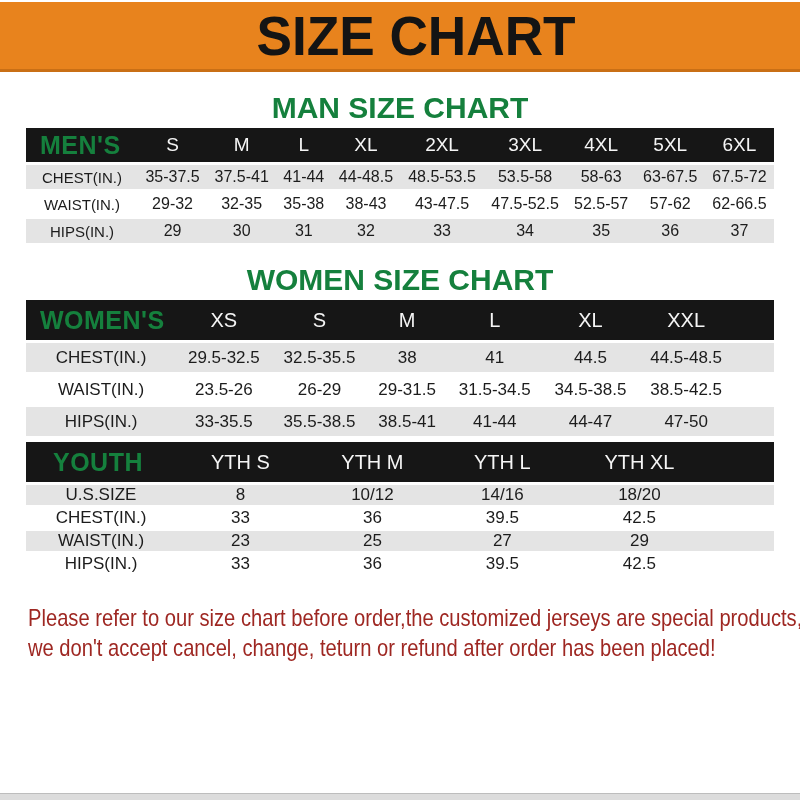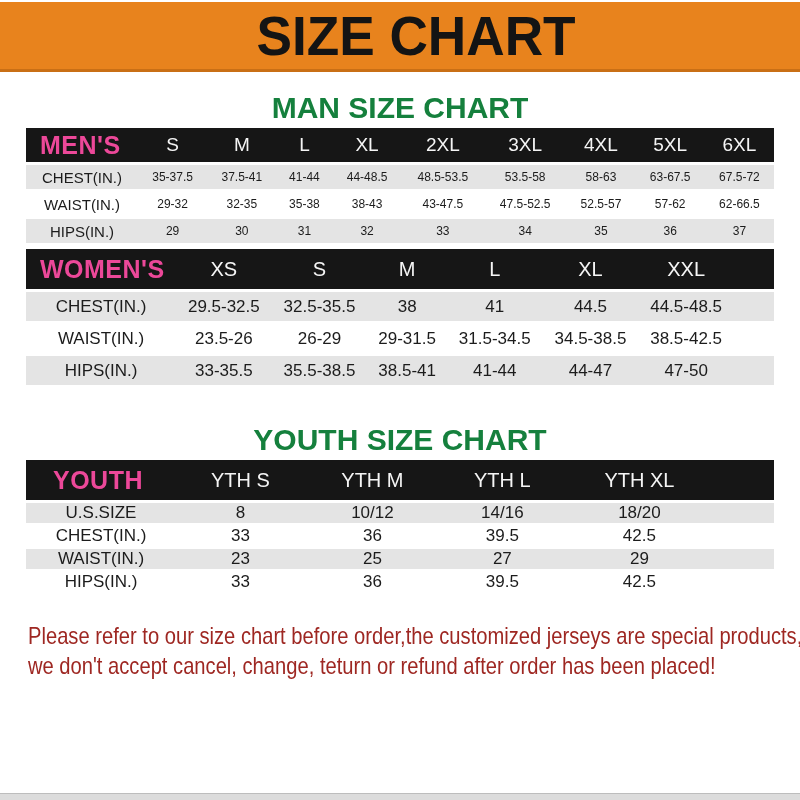--- a/index.html
+++ b/index.html
@@ -57,36 +57,36 @@
     color: #f5f5f5;
     font-weight: 400;
     font-size: 20px;
     text-align: center;
     padding: 0 6px;
     white-space: nowrap;
   }
   .size-table th.corner {
     font-weight: 800;
     font-size: 25px;
-    color: #ec4899;
+    color: #15803d;
     text-align: left;
     padding-left: 14px;
     letter-spacing: 0.5px;
   }
   .tbl-men th   { height: 34px; font-size: 19px; }
   .tbl-women th { height: 40px; }
   .tbl-youth th { height: 40px; }
   .size-table td {
     text-align: center;
     color: #1c1c1c;
     background: #ffffff;
     padding: 0 6px;
     white-space: nowrap;
   }
-  .tbl-men td   { height: 24px; font-size: 12px; }
+  .tbl-men td   { height: 24px; font-size: 16px; }
   .tbl-women td { height: 29px; font-size: 17px; }
   .tbl-youth td { height: 15px; font-size: 17px; }
   .size-table tr.gray td { background: var(--stripe, #E4E4E4); }
   .size-table td.row-label { font-size: 15px; }
   .tbl-women td.row-label, .tbl-youth td.row-label { font-size: 17px; }
   .tbl-men   th.corner { width: 112px; }
   .tbl-women th.corner { width: 150px; }
   .tbl-youth th.corner { width: 150px; padding-left: 27px; }
   .tbl-women .filler { width: 40px; padding: 0; }
   .tbl-youth .filler { width: 60px; padding: 0; }
@@ -170,20 +170,21 @@
           <td>34</td>
           <td>35</td>
           <td>36</td>
           <td>37</td>
         </tr>
       </tbody>
     </table>
 </div>
 
 <div>
+  <div class="section-heading heading-women">WOMEN SIZE CHART</div>
   <table class="size-table tbl-women">
       <thead>
         <tr>
           <th class="corner">WOMEN'S</th>
           <th>XS</th>
           <th>S</th>
           <th>M</th>
           <th>L</th>
           <th>XL</th>
           <th>XXL</th>
@@ -219,21 +220,20 @@
           <td>41-44</td>
           <td>44-47</td>
           <td>47-50</td>
           <td class="filler"></td>
         </tr>
       </tbody>
     </table>
 </div>
 
 <div>
-  <div class="section-heading heading-youth">YOUTH SIZE CHART</div>
   <table class="size-table tbl-youth">
       <thead>
         <tr>
           <th class="corner">YOUTH</th>
           <th>YTH S</th>
           <th>YTH M</th>
           <th>YTH L</th>
           <th>YTH XL</th>
           <th class="filler"></th>
         </tr>

